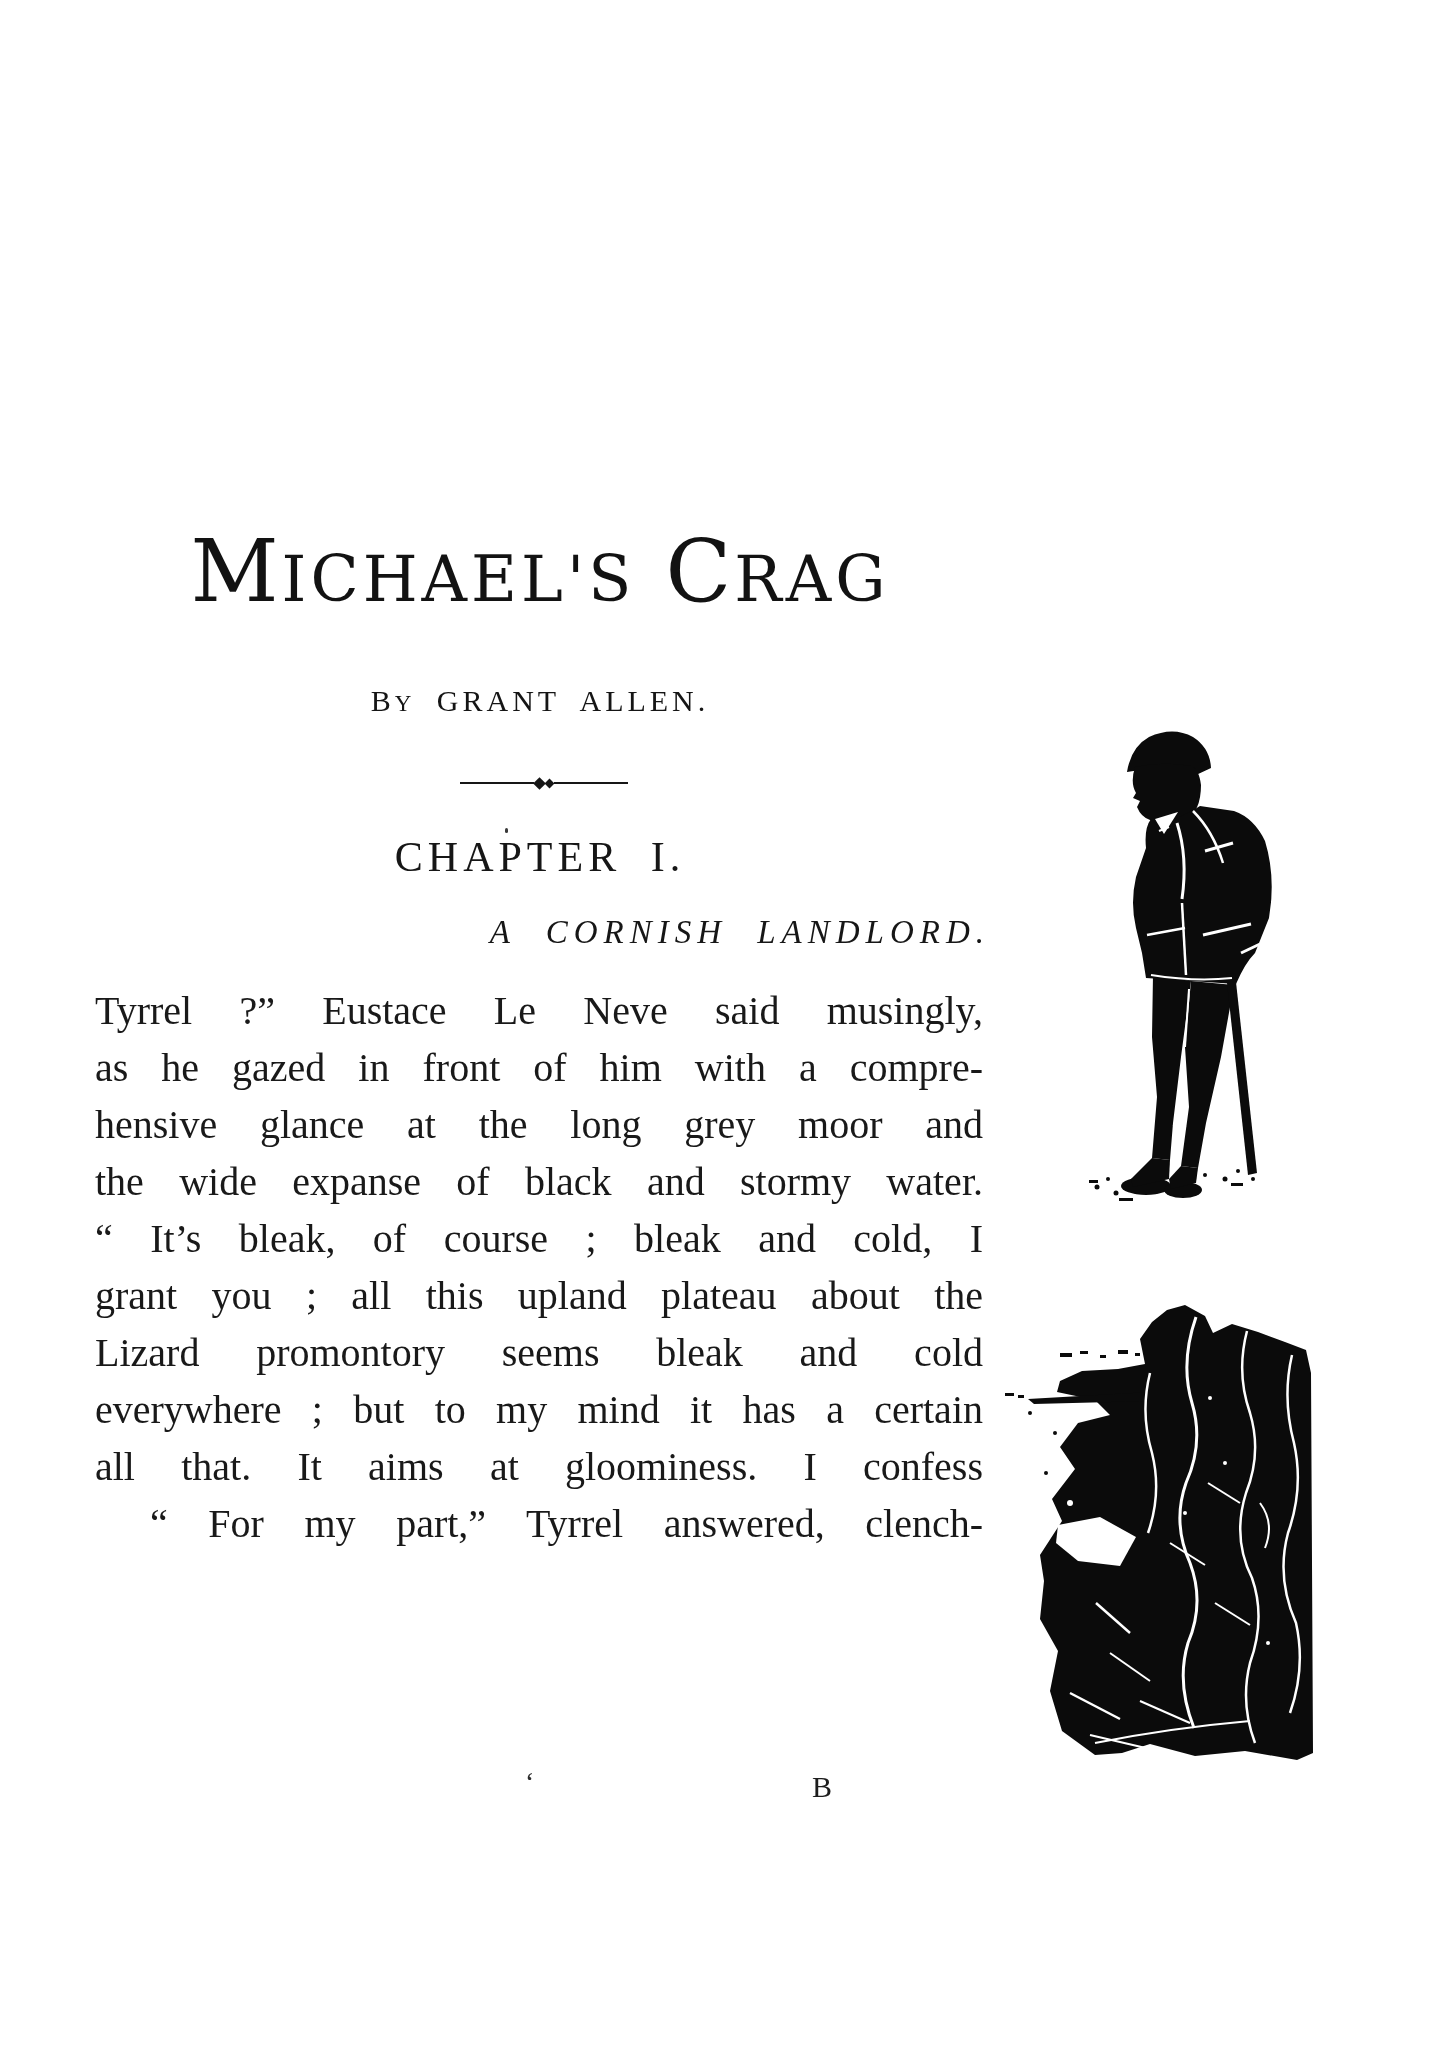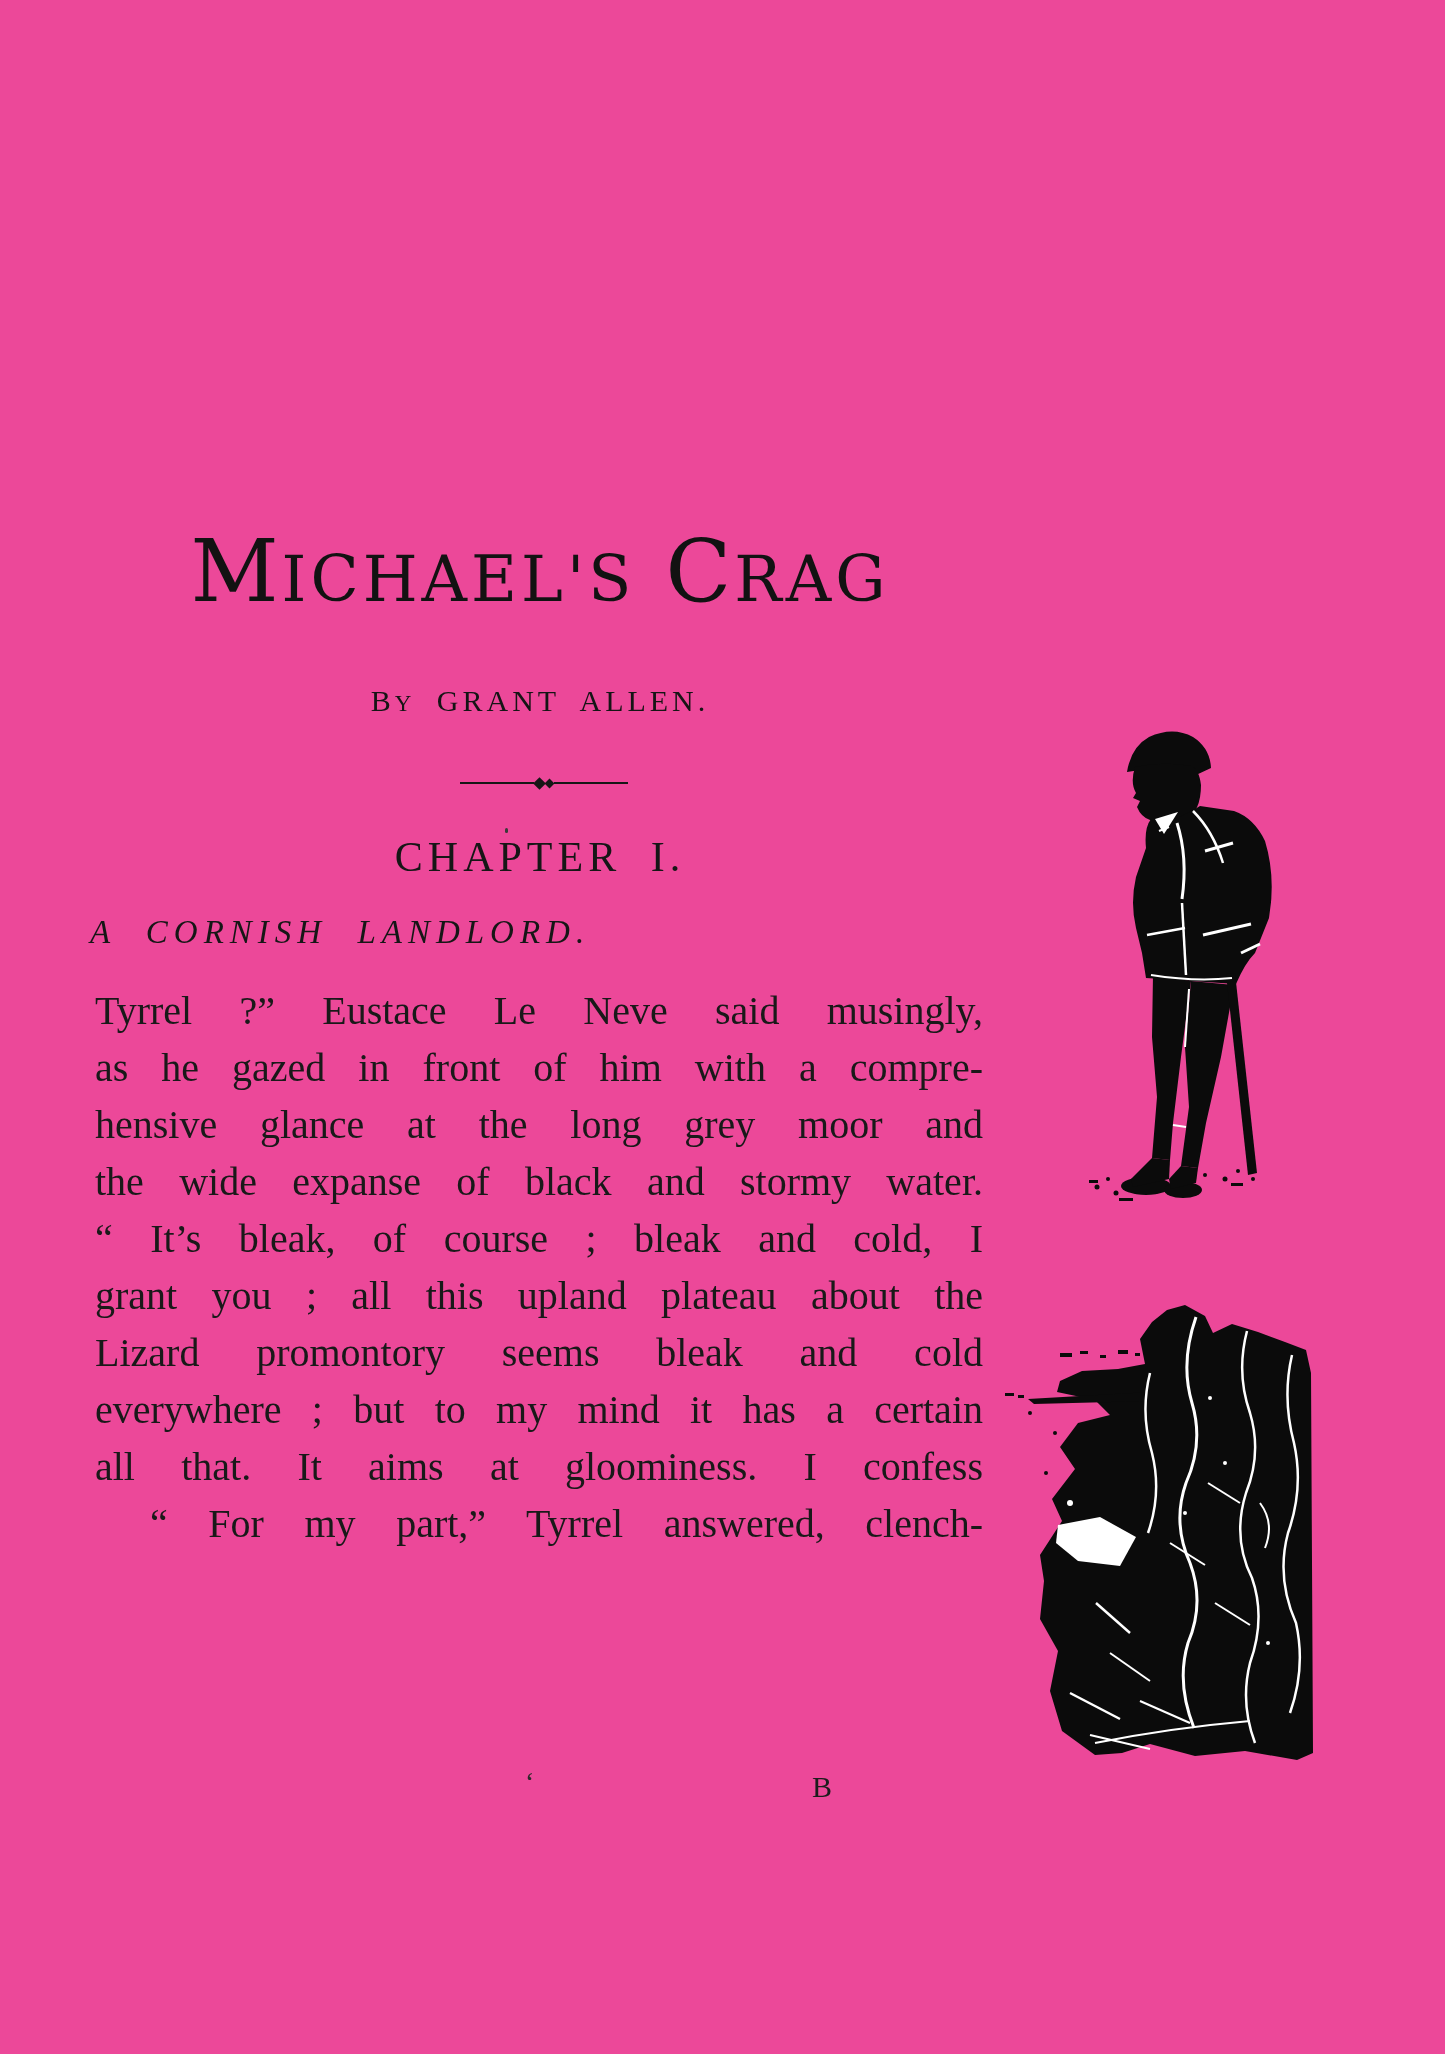--- a/index.html
+++ b/index.html
@@ -1,20 +1,20 @@
 <!DOCTYPE html>
 <html><head>
 <meta charset="utf-8">
 <style>
   html,body{margin:0;padding:0;background:#888;}
   .page{
     position:relative;
     width:1445px;height:2054px;
     margin:0 auto;
-    background:#ec4899;
+    background:#ffffff;
     overflow:hidden;
     font-family:"Liberation Serif", serif;
     color:#1b1b1b;
   }
   
   .title{
     position:absolute;left:90px;top:528px;width:900px;
     text-align:center;line-height:1;white-space:nowrap;
     font-family:"DejaVu Serif", serif;
     color:#121212;
@@ -42,21 +42,21 @@
     position:absolute;left:90px;top:836px;width:900px;
     text-align:center;line-height:1;white-space:nowrap;
     font-size:42px;letter-spacing:5px;word-spacing:14px;color:#161616;
   }
   .ink-speck{
     position:absolute;left:505px;top:828px;width:3px;height:5px;
     background:#3a3a3a;border-radius:2px;
   }
   .subtitle{
     position:absolute;left:90px;top:916px;width:900px;
-    text-align:left;line-height:1;white-space:nowrap;
+    text-align:right;line-height:1;white-space:nowrap;
     font-size:33px;font-style:italic;letter-spacing:6px;word-spacing:16px;color:#161616;
   }
   
   .body-text{
     position:absolute;left:95px;top:982px;width:888px;
     font-size:40px;color:#191919;
   }
   .bline{
     line-height:57px;height:57px;
     text-align:justify;text-align-last:justify;

